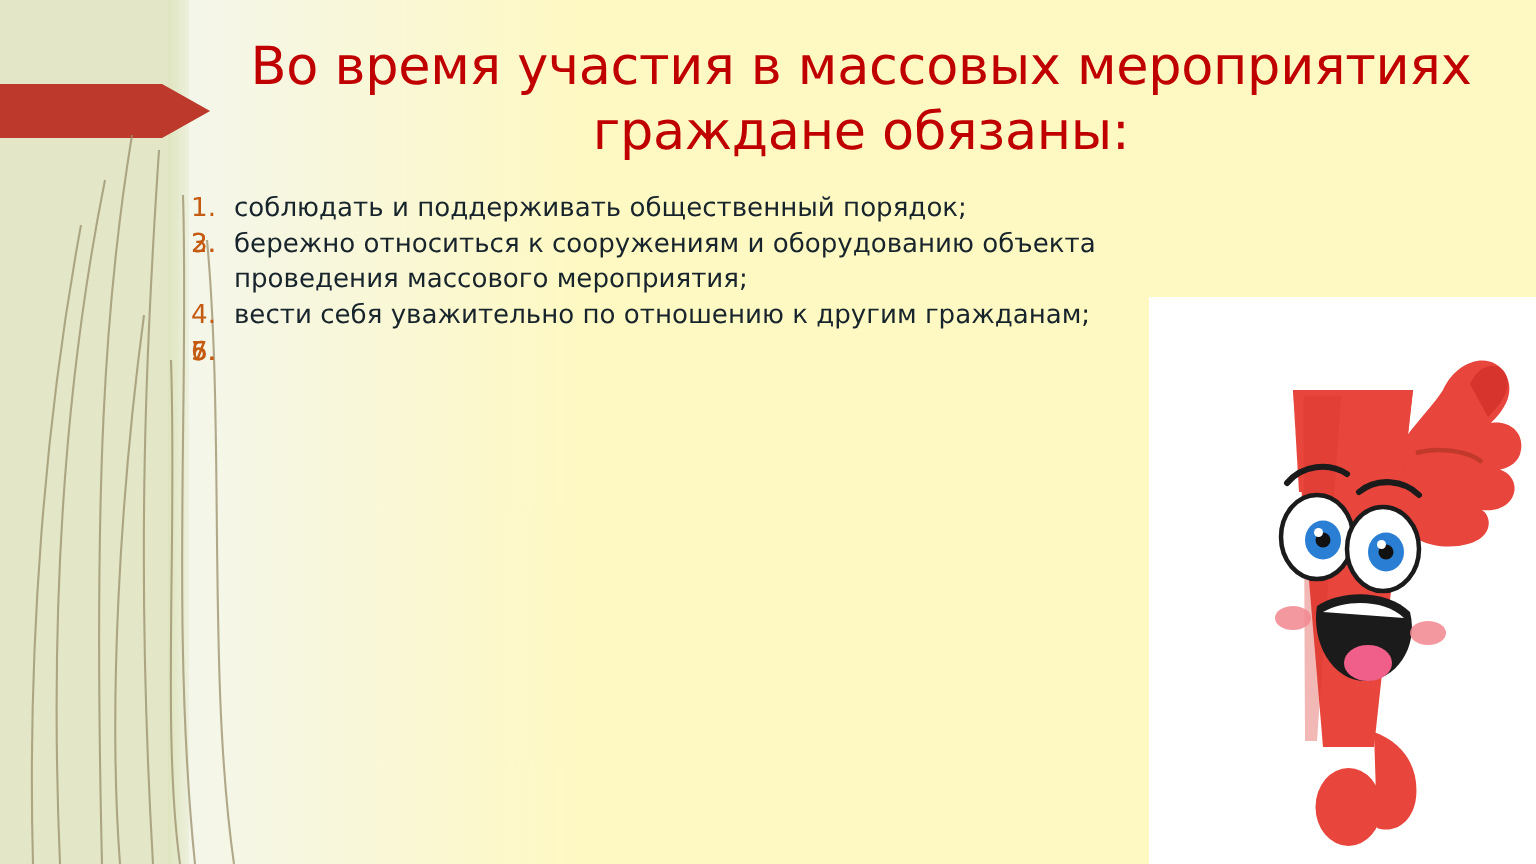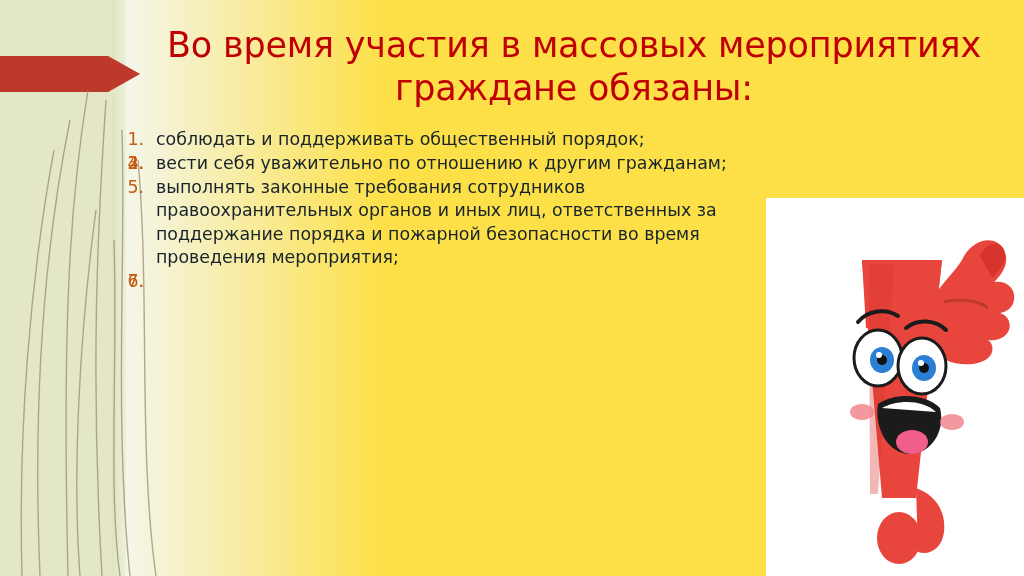--- a/index.html
+++ b/index.html
@@ -9,21 +9,21 @@
   body {
     width: 1024px;
     height: 576px;
     overflow: hidden;
     font-family: "DejaVu Sans", sans-serif;
   }
   .slide {
     position: relative;
     width: 1024px;
     height: 576px;
-    background: #fde047;
+    background: #fef9c3;
     overflow: hidden;
   }
   
   .left-band {
     position: absolute;
     left: 0; top: 0;
     width: 112px;
     height: 576px;
     background: #e3e7c8;
   }
@@ -137,28 +137,28 @@
   <ul class="list">
     <li>
       <span class="num">1.</span>
       <span>соблюдать и поддерживать общественный порядок;</span>
     </li>
     <li>
       <span class="num">2.</span>
     </li>
     <li>
       <span class="num">3.</span>
+      <span>бережно относиться к сооружениям и оборудованию объекта проведения массового мероприятия;</span>
     </li>
     <li>
       <span class="num">4.</span>
       <span>вести себя уважительно по отношению к другим гражданам;</span>
     </li>
     <li>
       <span class="num">5.</span>
-      <span>выполнять законные требования сотрудников правоохранительных органов и иных лиц, ответственных за поддержание порядка и пожарной безопасности во время проведения мероприятия;</span>
     </li>
     <li>
       <span class="num">6.</span>
     </li>
     <li>
       <span class="num">7.</span>
     </li>
   </ul>
 
   <div class="mascot">

